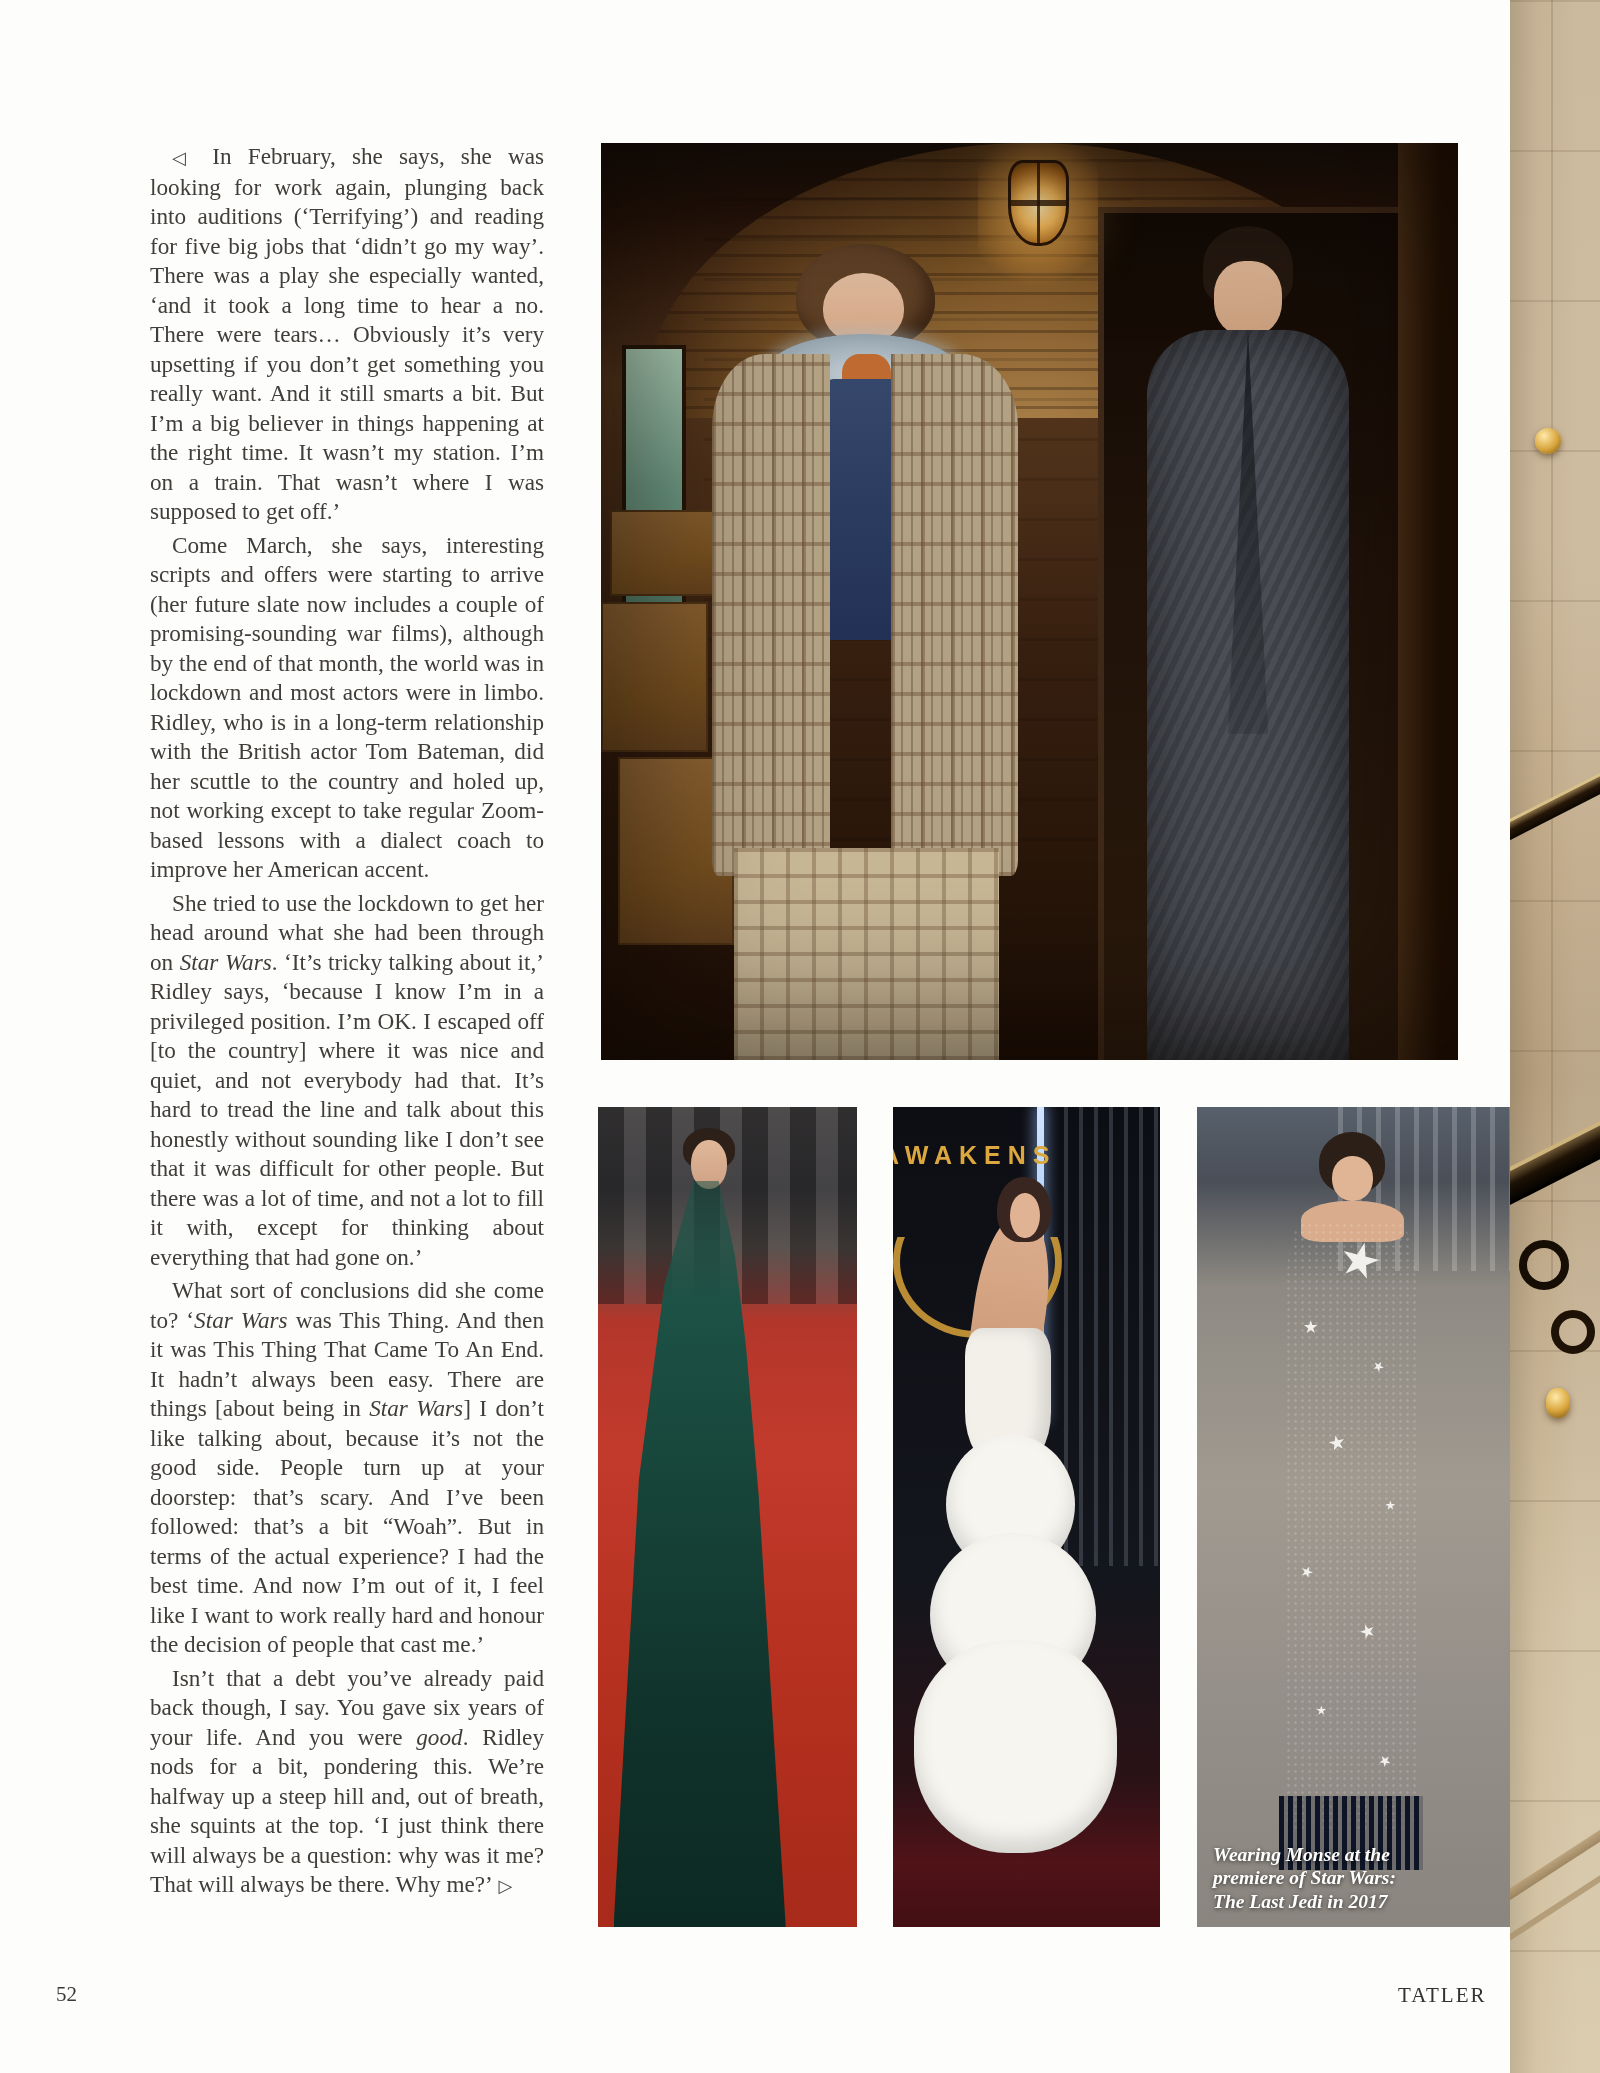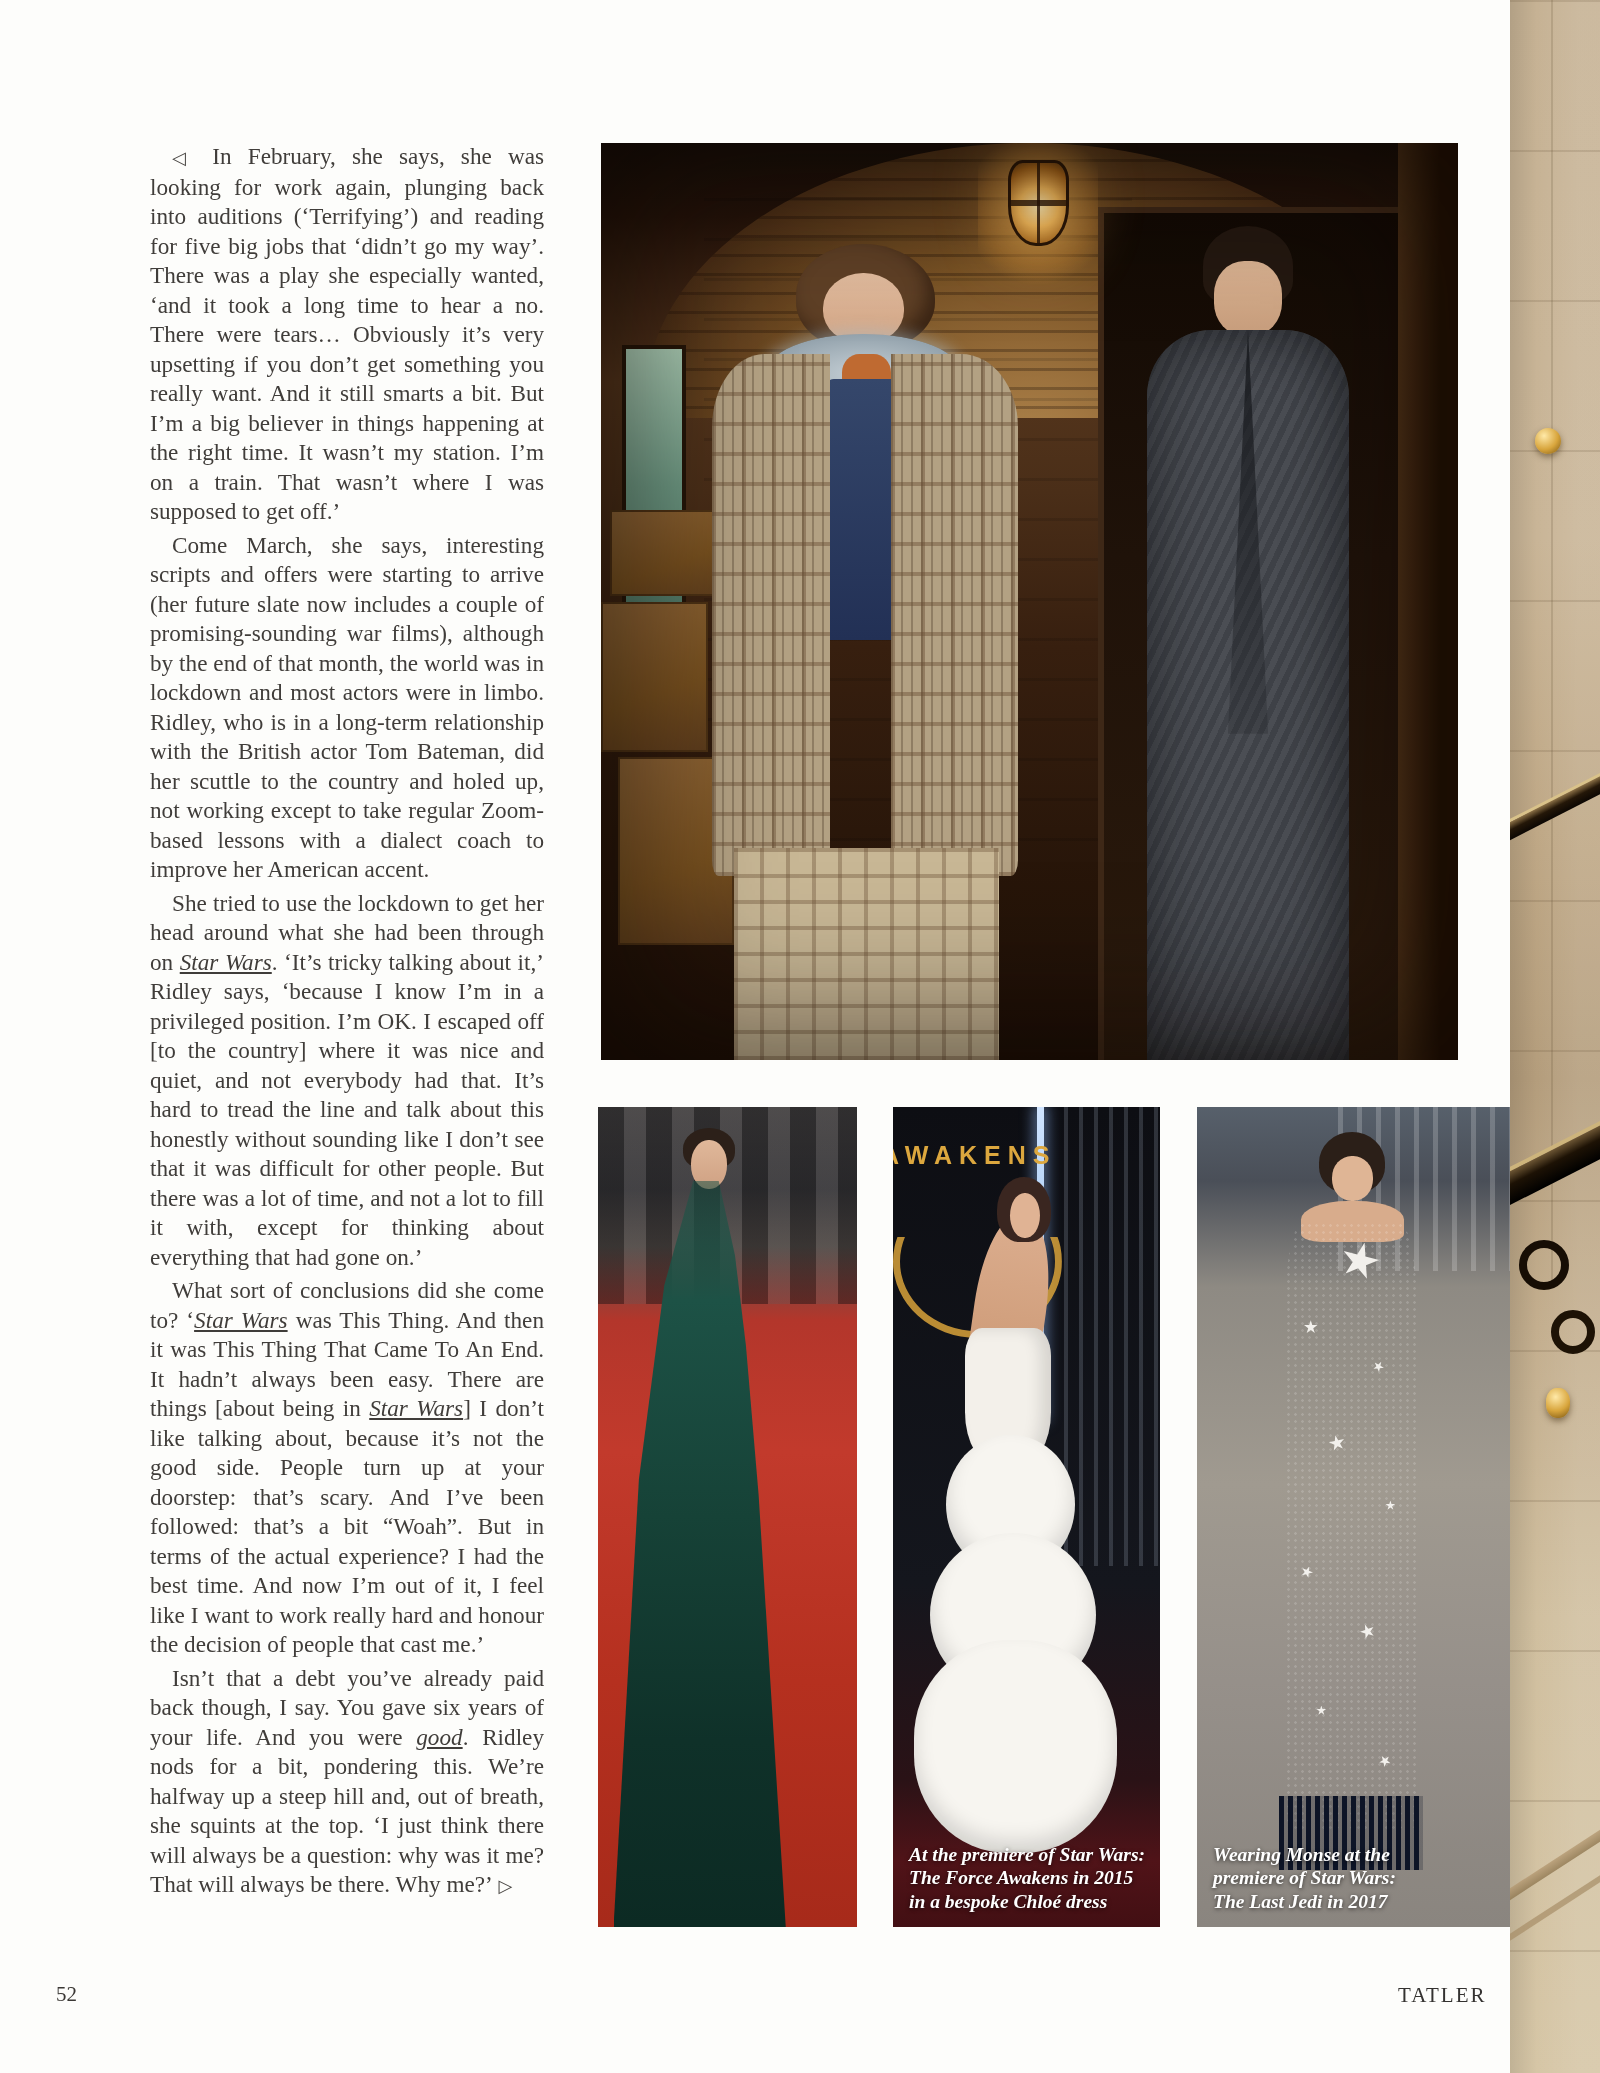--- a/index.html
+++ b/index.html
@@ -3,21 +3,21 @@
 <meta charset="utf-8">
 <style>
   html,body{margin:0;padding:0;background:#e8e6e2;}
   .page{position:relative;width:1600px;height:2073px;background:#fdfdfb;overflow:hidden;
         font-family:"Liberation Serif", serif;color:#3e3b38;}
 
   
   .article-col{position:absolute;left:146px;top:138px;width:402px;
     font-size:23.2px;line-height:29.5px;text-align:justify;color:#403d3a;}
   .article-col p{margin:4px;text-indent:22px;}
-  .seg-italic{font-style:italic;text-decoration:underline;}
+  .seg-italic{font-style:italic;}
   .seg-marker{font-family:"DejaVu Sans", sans-serif;font-size:18px;color:#4a4744;}
 
   
   .photo-caption{position:absolute;left:16px;color:#ffffff;font-style:italic;font-weight:bold;
     font-size:19.5px;line-height:23.5px;text-shadow:0 1px 4px rgba(0,0,0,.65);}
   .photo-caption div{white-space:nowrap;}
 
   
   .photo-main{position:absolute;left:601px;top:143px;width:857px;height:917px;overflow:hidden;
     background:linear-gradient(180deg,#170e08 0%,#241309 8%,#3a2212 16%,#54351c 26%,#4a2e18 38%,#371f0f 55%,#2a170a 75%,#1d0f06 100%);}
@@ -231,25 +231,20 @@
     <div class="t2-tube"></div>
     <div class="t2-awakens">AWAKENS</div>
     <div class="t2-arc"></div>
     <div class="t2-back"></div>
     <div class="t2-hairbob"></div>
     <div class="t2-face"></div>
     <div class="t2-bodice"></div>
     <div class="t2-tier a"></div>
     <div class="t2-tier b"></div>
     <div class="t2-tier c"></div>
-    <div class="photo-caption">
-      <div>At the premiere of Star Wars:</div>
-      <div>The Force Awakens in 2015</div>
-      <div>in a bespoke Chloé dress</div>
-    </div>
   </div>
 
   <div class="thumb t3">
     <div class="t3-bars"></div>
     <div class="t3-hair"></div>
     <div class="t3-face"></div>
     <div class="t3-shoulders"></div>
     <div class="t3-dress"></div>
     <div class="star big"></div>
     <div class="star s1"></div>

